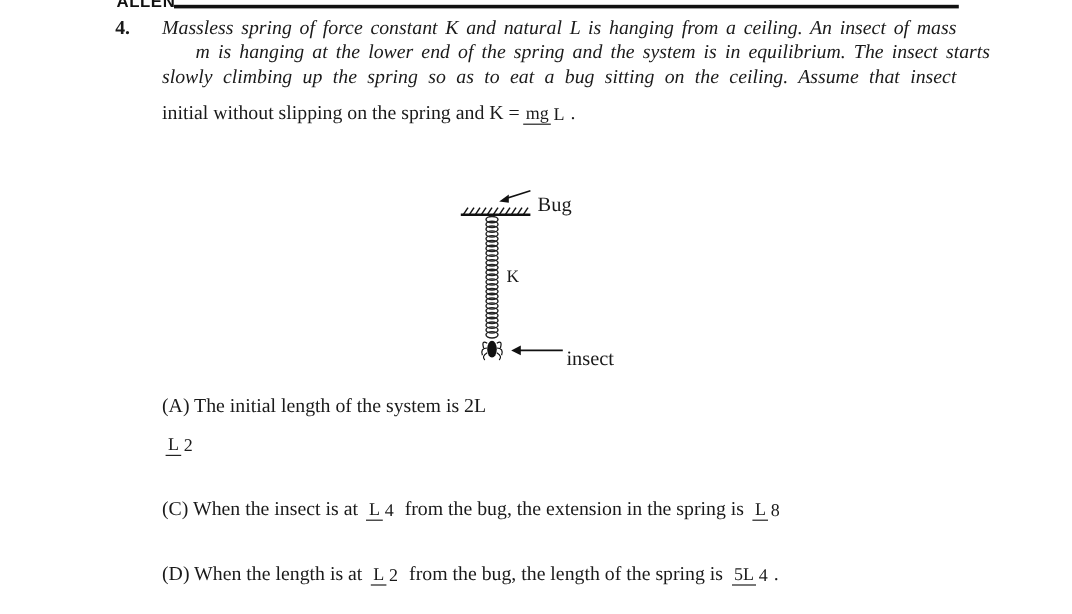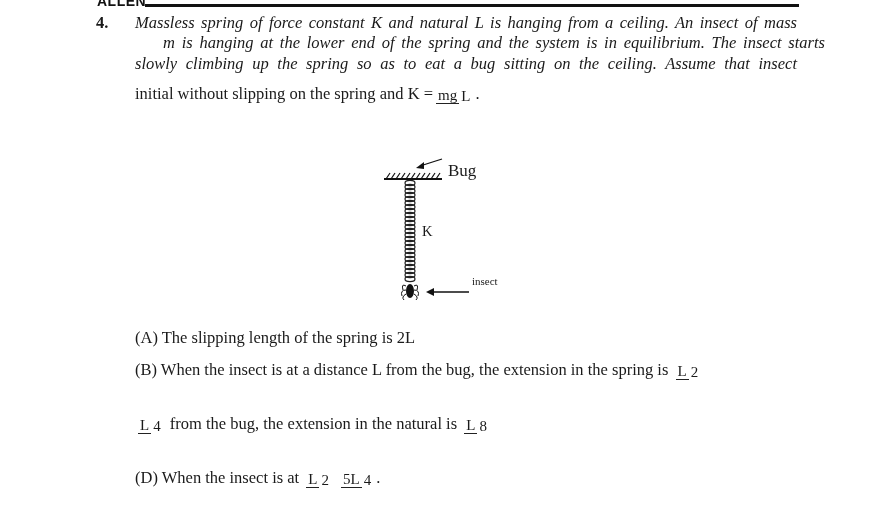--- a/index.html
+++ b/index.html
@@ -89,48 +89,49 @@
         <path d="M36,149 Q31,152 34,155"></path>
       <path d="M44,141 Q49,138 47,145"></path>
         <path d="M44,145 Q50,145 48,151"></path>
         <path d="M44,149 Q49,152 46,155"></path>
     </g>
     <line x1="99" y1="147" x2="62" y2="147" stroke="#111" stroke-width="1.3"></line>
     <polygon points="56,147 64,143 64,151" fill="#111"></polygon>
   </svg>
   <span class="text" style="left:78px;top:16px;font-size:17px;">Bug</span>
   <span class="text" style="left:52px;top:78px;font-size:14.5px;">K</span>
-  <span class="text" style="left:102px;top:130px;font-size:11px;">insect</span>
+  <span class="text" style="left:102px;top:144px;font-size:17px;">insect</span>
 </div>
 
-<div class="text line" style="top:328px;">(A) The slipping length of the spring is 2L</div>
+<div class="text line" style="top:328px;">(A) The initial length of the system is 2L</div>
 
 <div class="text line" style="top:360px;">
-  <span>(B) When the insect is at a distance L from the bug, the extension in the spring is</span>
   <span class="frac">
       <span class="num">L</span>
       <span class="den">2</span>
     </span>
 </div>
 
 <div class="text line" style="top:414px;">
+  <span>(C) When the insect is at</span>
   <span class="frac">
       <span class="num">L</span>
       <span class="den">4</span>
     </span>
-  <span>from the bug, the extension in the natural is</span>
+  <span>from the bug, the extension in the spring is</span>
   <span class="frac">
       <span class="num">L</span>
       <span class="den">8</span>
     </span>
 </div>
 
 <div class="text line" style="top:468px;">
-  <span>(D) When the insect is at</span>
+  <span>(D) When the length is at</span>
   <span class="frac">
       <span class="num">L</span>
       <span class="den">2</span>
     </span>
+  <span>from the bug, the length of the spring is</span>
   <span class="frac">
       <span class="num">5L</span>
       <span class="den">4</span>
     </span><span>.</span>
 </div>
 
 </body></html>

